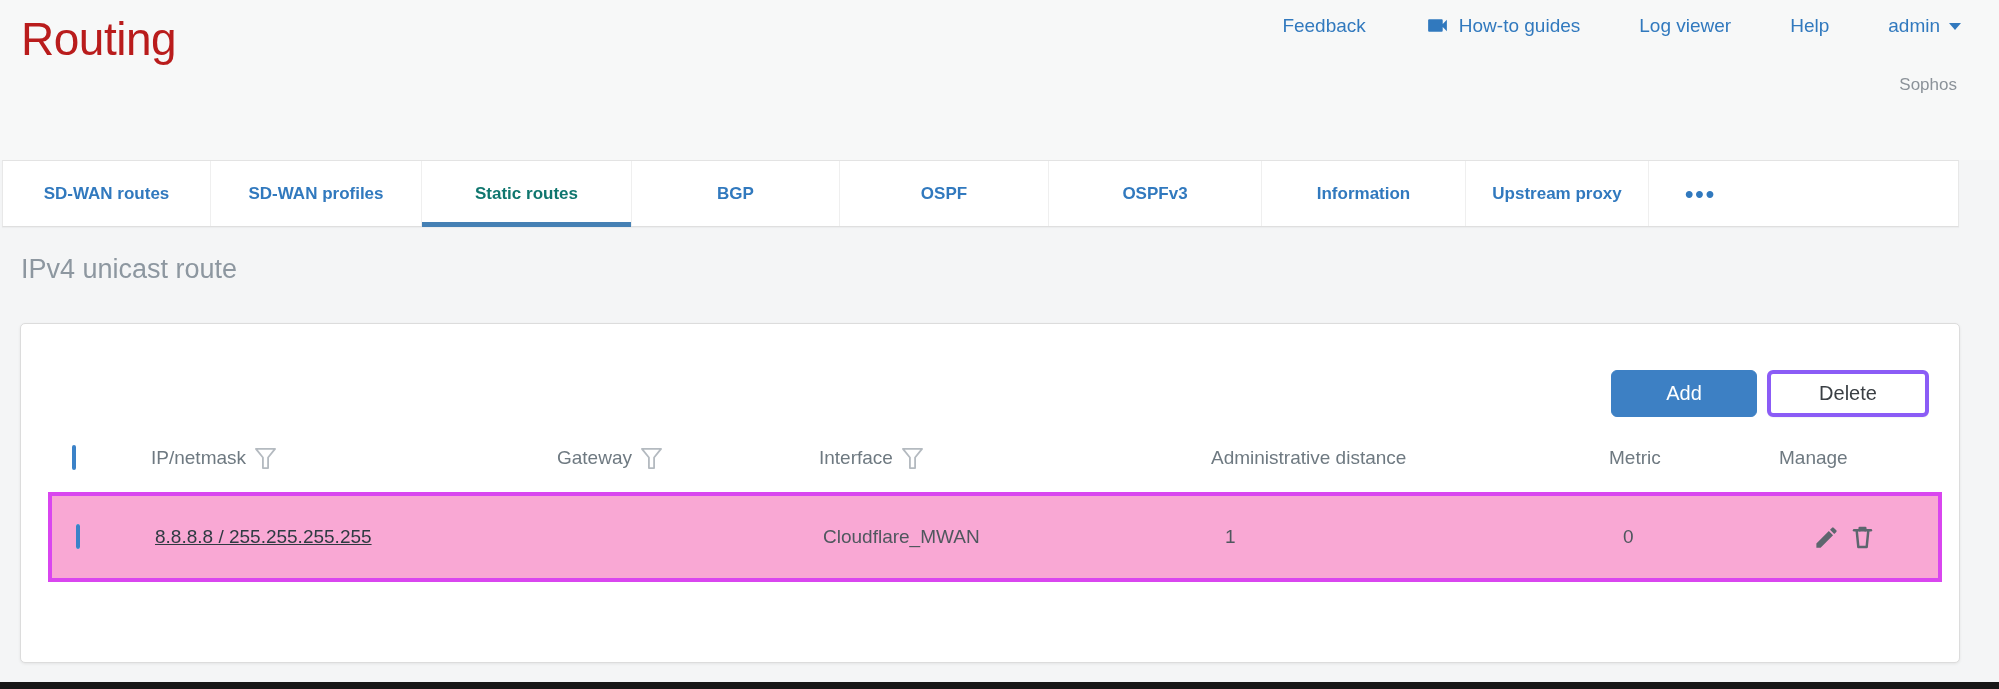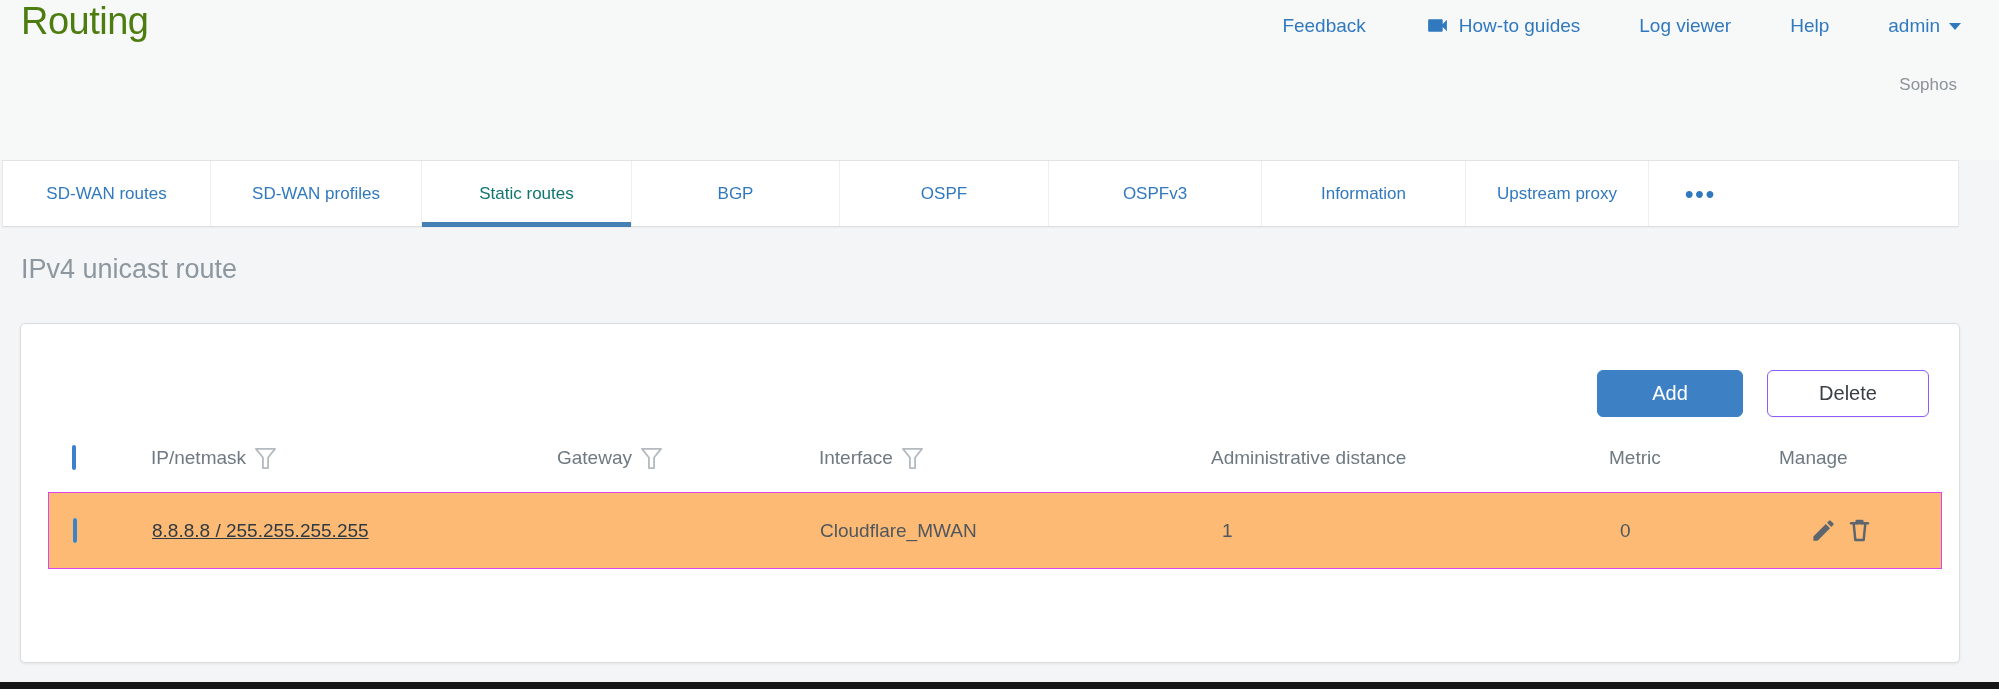--- a/index.html
+++ b/index.html
@@ -9,22 +9,22 @@
     background:#f4f5f6;
     position:relative;
     overflow:hidden;
     color:#4a545c;
   }
   #screen { position:absolute; inset:0; }
 
   
   .header-strip { position:absolute; left:0; top:0; width:100%; height:160px; background:#f7f8f8; }
   .page-title {
-    position:absolute; left:21px; top:0;
-    font-size:38px; font-weight:400; color:#4d7c0f; letter-spacing:-0.5px;
+    position:absolute; left:21px; top:12px;
+    font-size:46px; font-weight:400; color:#b91c1c; letter-spacing:-0.5px;
   }
   .topnav {
     position:absolute; top:13px; right:38px;
     display:flex; align-items:center; gap:34px;
   }
   .topnav a {
     color:#3179be; font-size:19px; font-weight:500; text-decoration:none;
     display:flex; align-items:center; gap:9px; cursor:pointer; white-space:nowrap;margin-left:25px;
   }
   .caret-down {
@@ -37,21 +37,21 @@
   
   .tabbar {
     position:absolute; left:2px; top:160px; width:1957px; height:67px;
     background:#ffffff; display:flex;
     border-top:1px solid #e3e3e3; border-bottom:1px solid #dfdfdf;
     border-left:1px solid #e8e8e8; border-right:1px solid #e8e8e8;
     box-shadow:0 1px 1px rgba(0,0,0,0.03);
   }
   .tab {
     position:relative; display:flex; align-items:center; justify-content:center;
-    font-size:17px; font-weight:400; color:#3179be; cursor:pointer;
+    font-size:17px; font-weight:700; color:#3179be; cursor:pointer;
     border-right:1px solid #efefef; height:100%;
   }
   .tab:last-child { border-right:none; }
   .tab.active { color:#0f766e;text-align:right; }
   .tab.active::after {
     content:""; position:absolute; left:0; right:0; bottom:-1px; height:5px; background:#4580b4;
   }
   .t0{width:208px}.t1{width:211px}.t2{width:207px}.t3{width:210px}.t4{width:208px}
   .t5{width:209px}.t6{width:213px}.t7{width:204px}.t8{width:183px}
   .t9{width:103px; font-size:24px; letter-spacing:2px; font-weight:700;}
@@ -61,38 +61,38 @@
     position:absolute; left:21px; top:254px;
     font-size:27px; font-weight:300; color:#8d97a0;
   }
 
   
   .card {
     position:absolute; left:20px; top:323px; width:1940px; height:340px;
     background:#ffffff; border:1px solid #dcdcdc; border-radius:5px;
     box-shadow:0 1px 3px rgba(0,0,0,0.07);
   }
-  .btn-row { position:absolute; top:46px; right:30px; display:flex; gap:24px; }
+  .btn-row { position:absolute; top:46px; right:30px; display:flex; gap:10px; }
   .btn {
     height:47px; border-radius:6px; font-size:20px; font-weight:500;
     display:flex; align-items:center; justify-content:center; cursor:pointer;
     font-family:inherit;
   }
   .btn-add { width:146px; background:#3d80c4; color:#ffffff; border:1px solid #3d80c4; }
-  .btn-delete { width:162px; background:#ffffff; color:#3a3f44; border:1px solid #8b5cf6; box-shadow:0 1px 1px rgba(0,0,0,0.04); }
+  .btn-delete { width:162px; background:#ffffff; color:#3a3f44; border:4px solid #8b5cf6; box-shadow:0 1px 1px rgba(0,0,0,0.04); }
 
   
   .grid-row {
     position:absolute; left:27px; width:1894px;
     display:grid; grid-template-columns:79px 406px 262px 392px 398px 170px 1fr;
     align-items:center; padding-left:24px;
   }
   .thead { top:110px; height:48px; color:#6e7981; font-size:19px; }
   .th { display:flex; align-items:center; gap:6px; }
-  .trow { top:168px; height:77px; border:1px solid #d946ef; background:#fdba74; font-size:19px; color:#4f575e; }
+  .trow { top:168px; height:90px; border:4px solid #d946ef; background:#f9a8d4; font-size:19px; color:#4f575e; }
   .checkbox {
     width:28px; height:30px; border:2.5px solid #3b82c8; border-radius:8px;
     background:#ffffff; cursor:pointer;
   }
   .ip-link { color:#2f3a42; text-decoration:underline; cursor:pointer; font-size:19px; }
   .cell-num { padding-left:10px; }
   .manage-cell { display:flex; align-items:center; gap:9px; padding-left:30px; }
   .icon-btn { cursor:pointer; display:flex; align-items:center; }
   .funnel { cursor:pointer; display:flex; align-items:center; }
 

